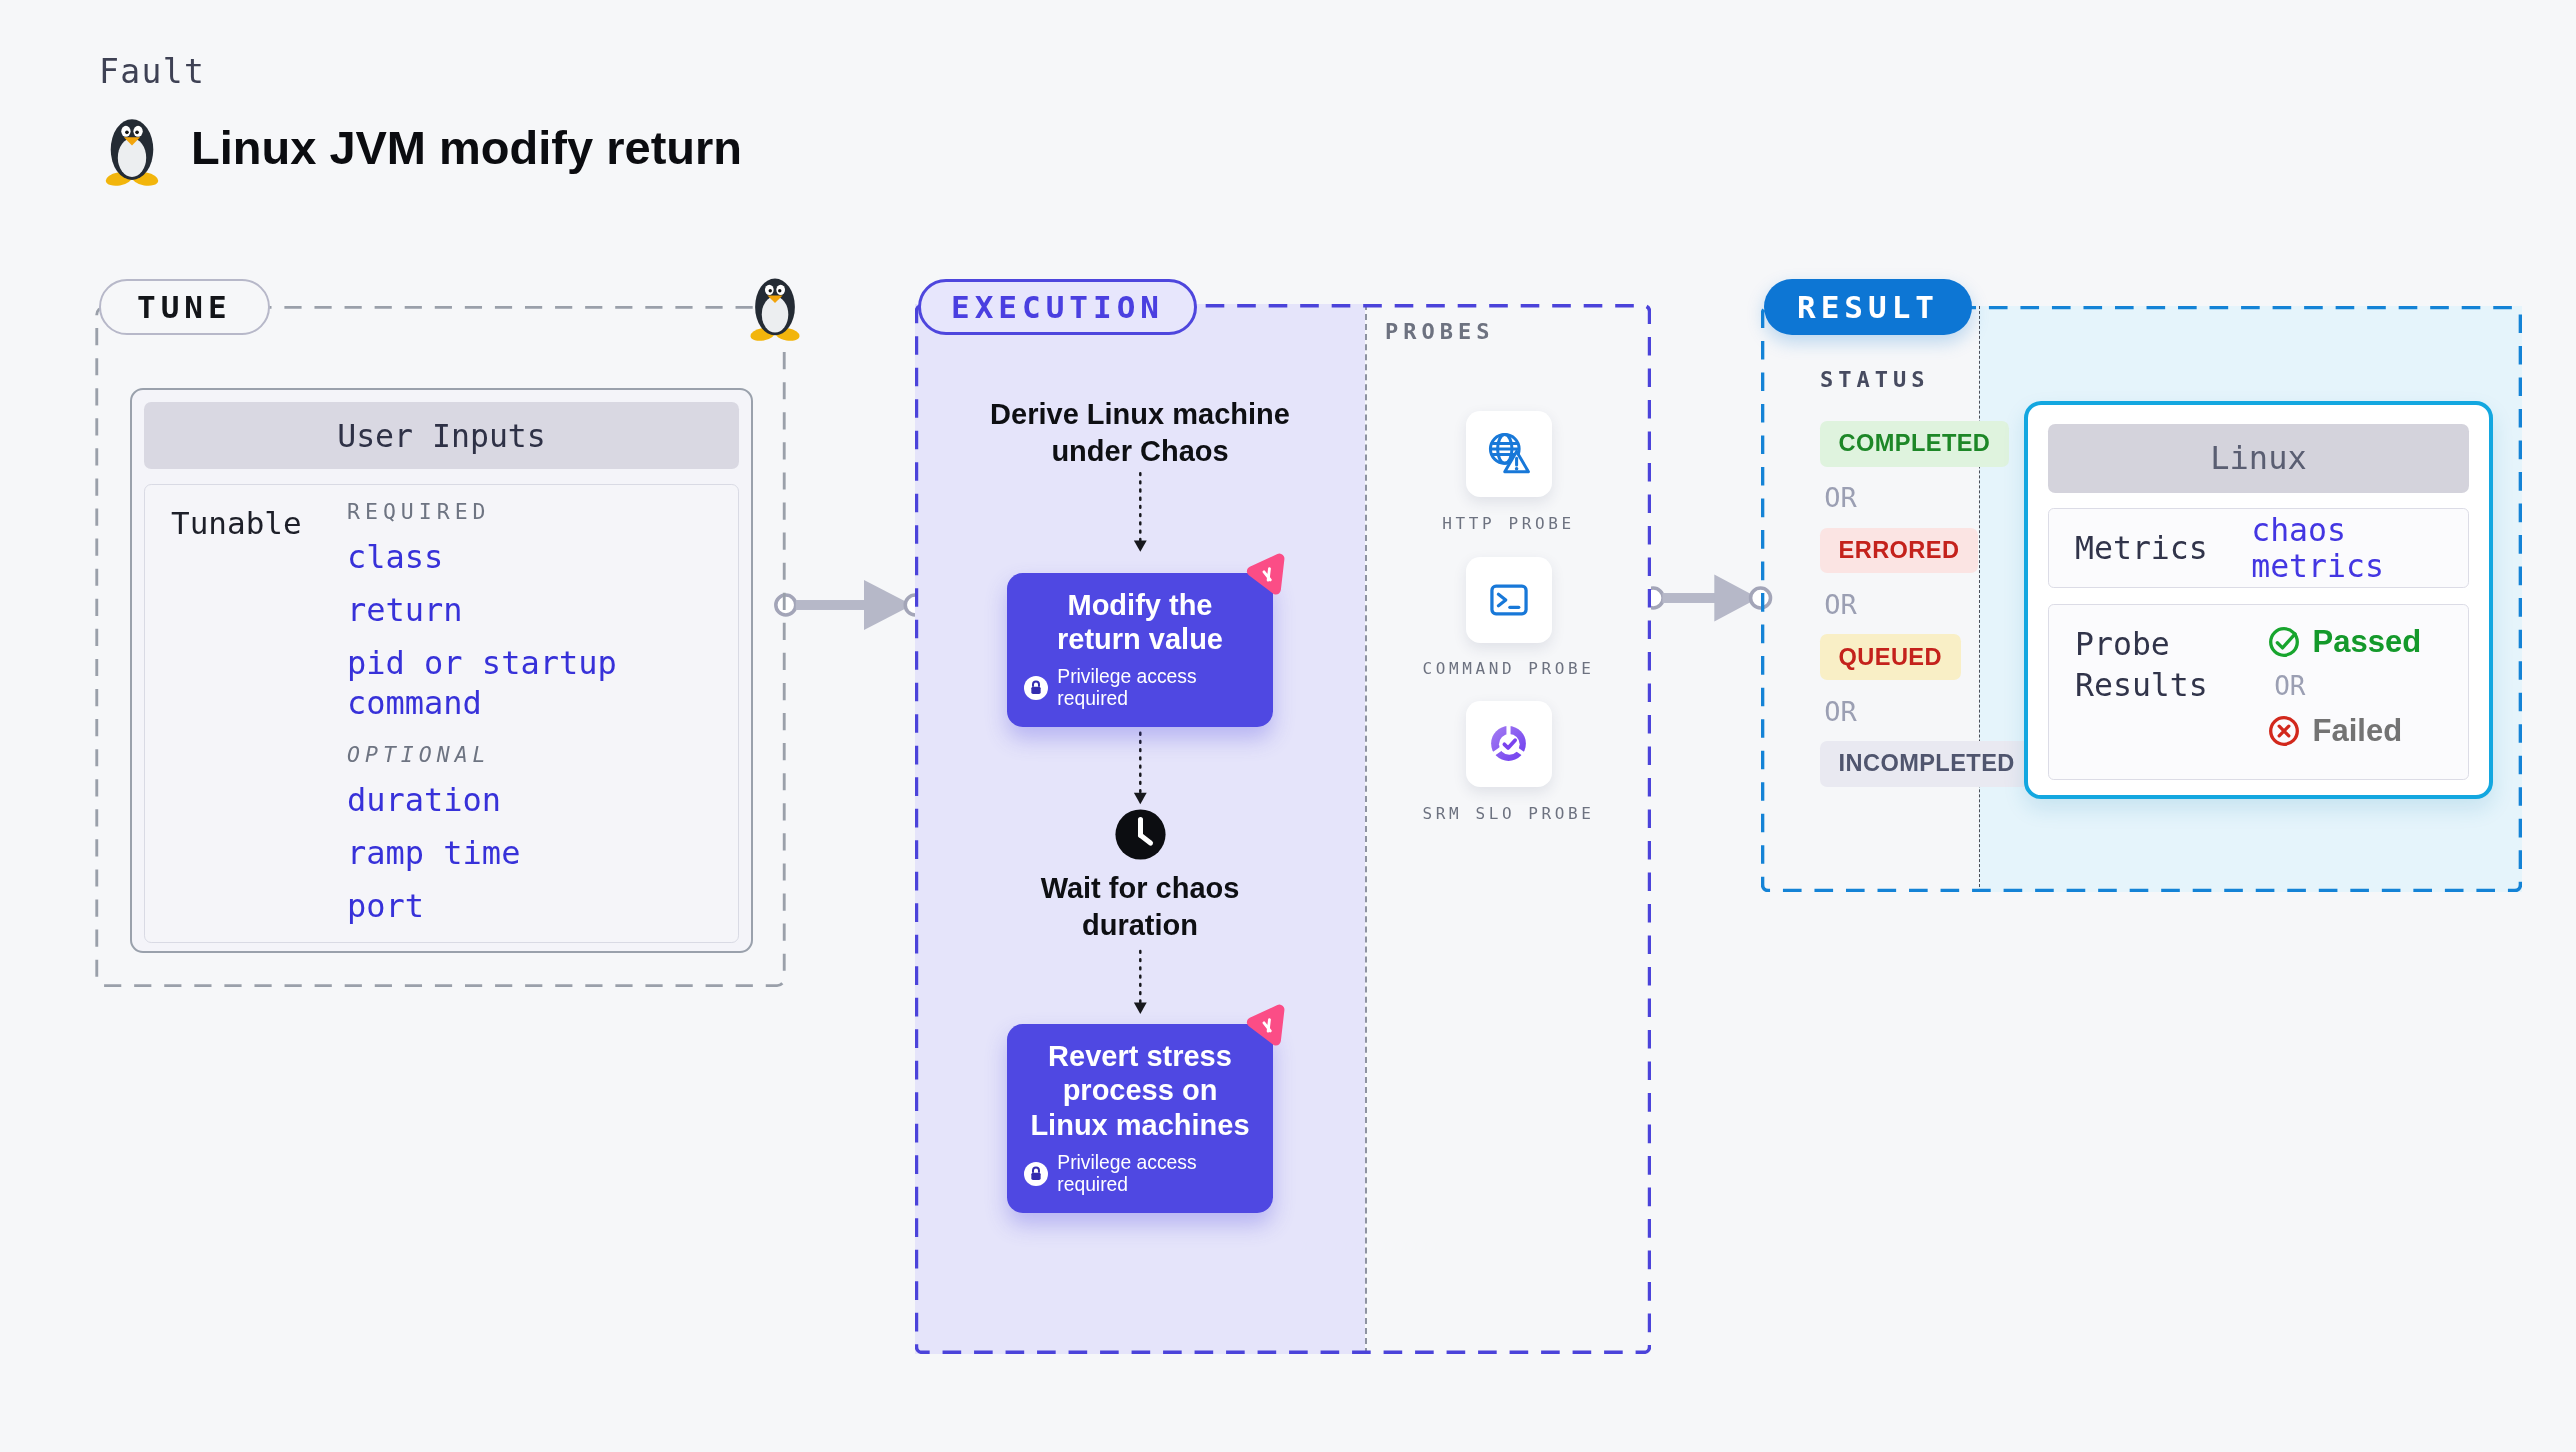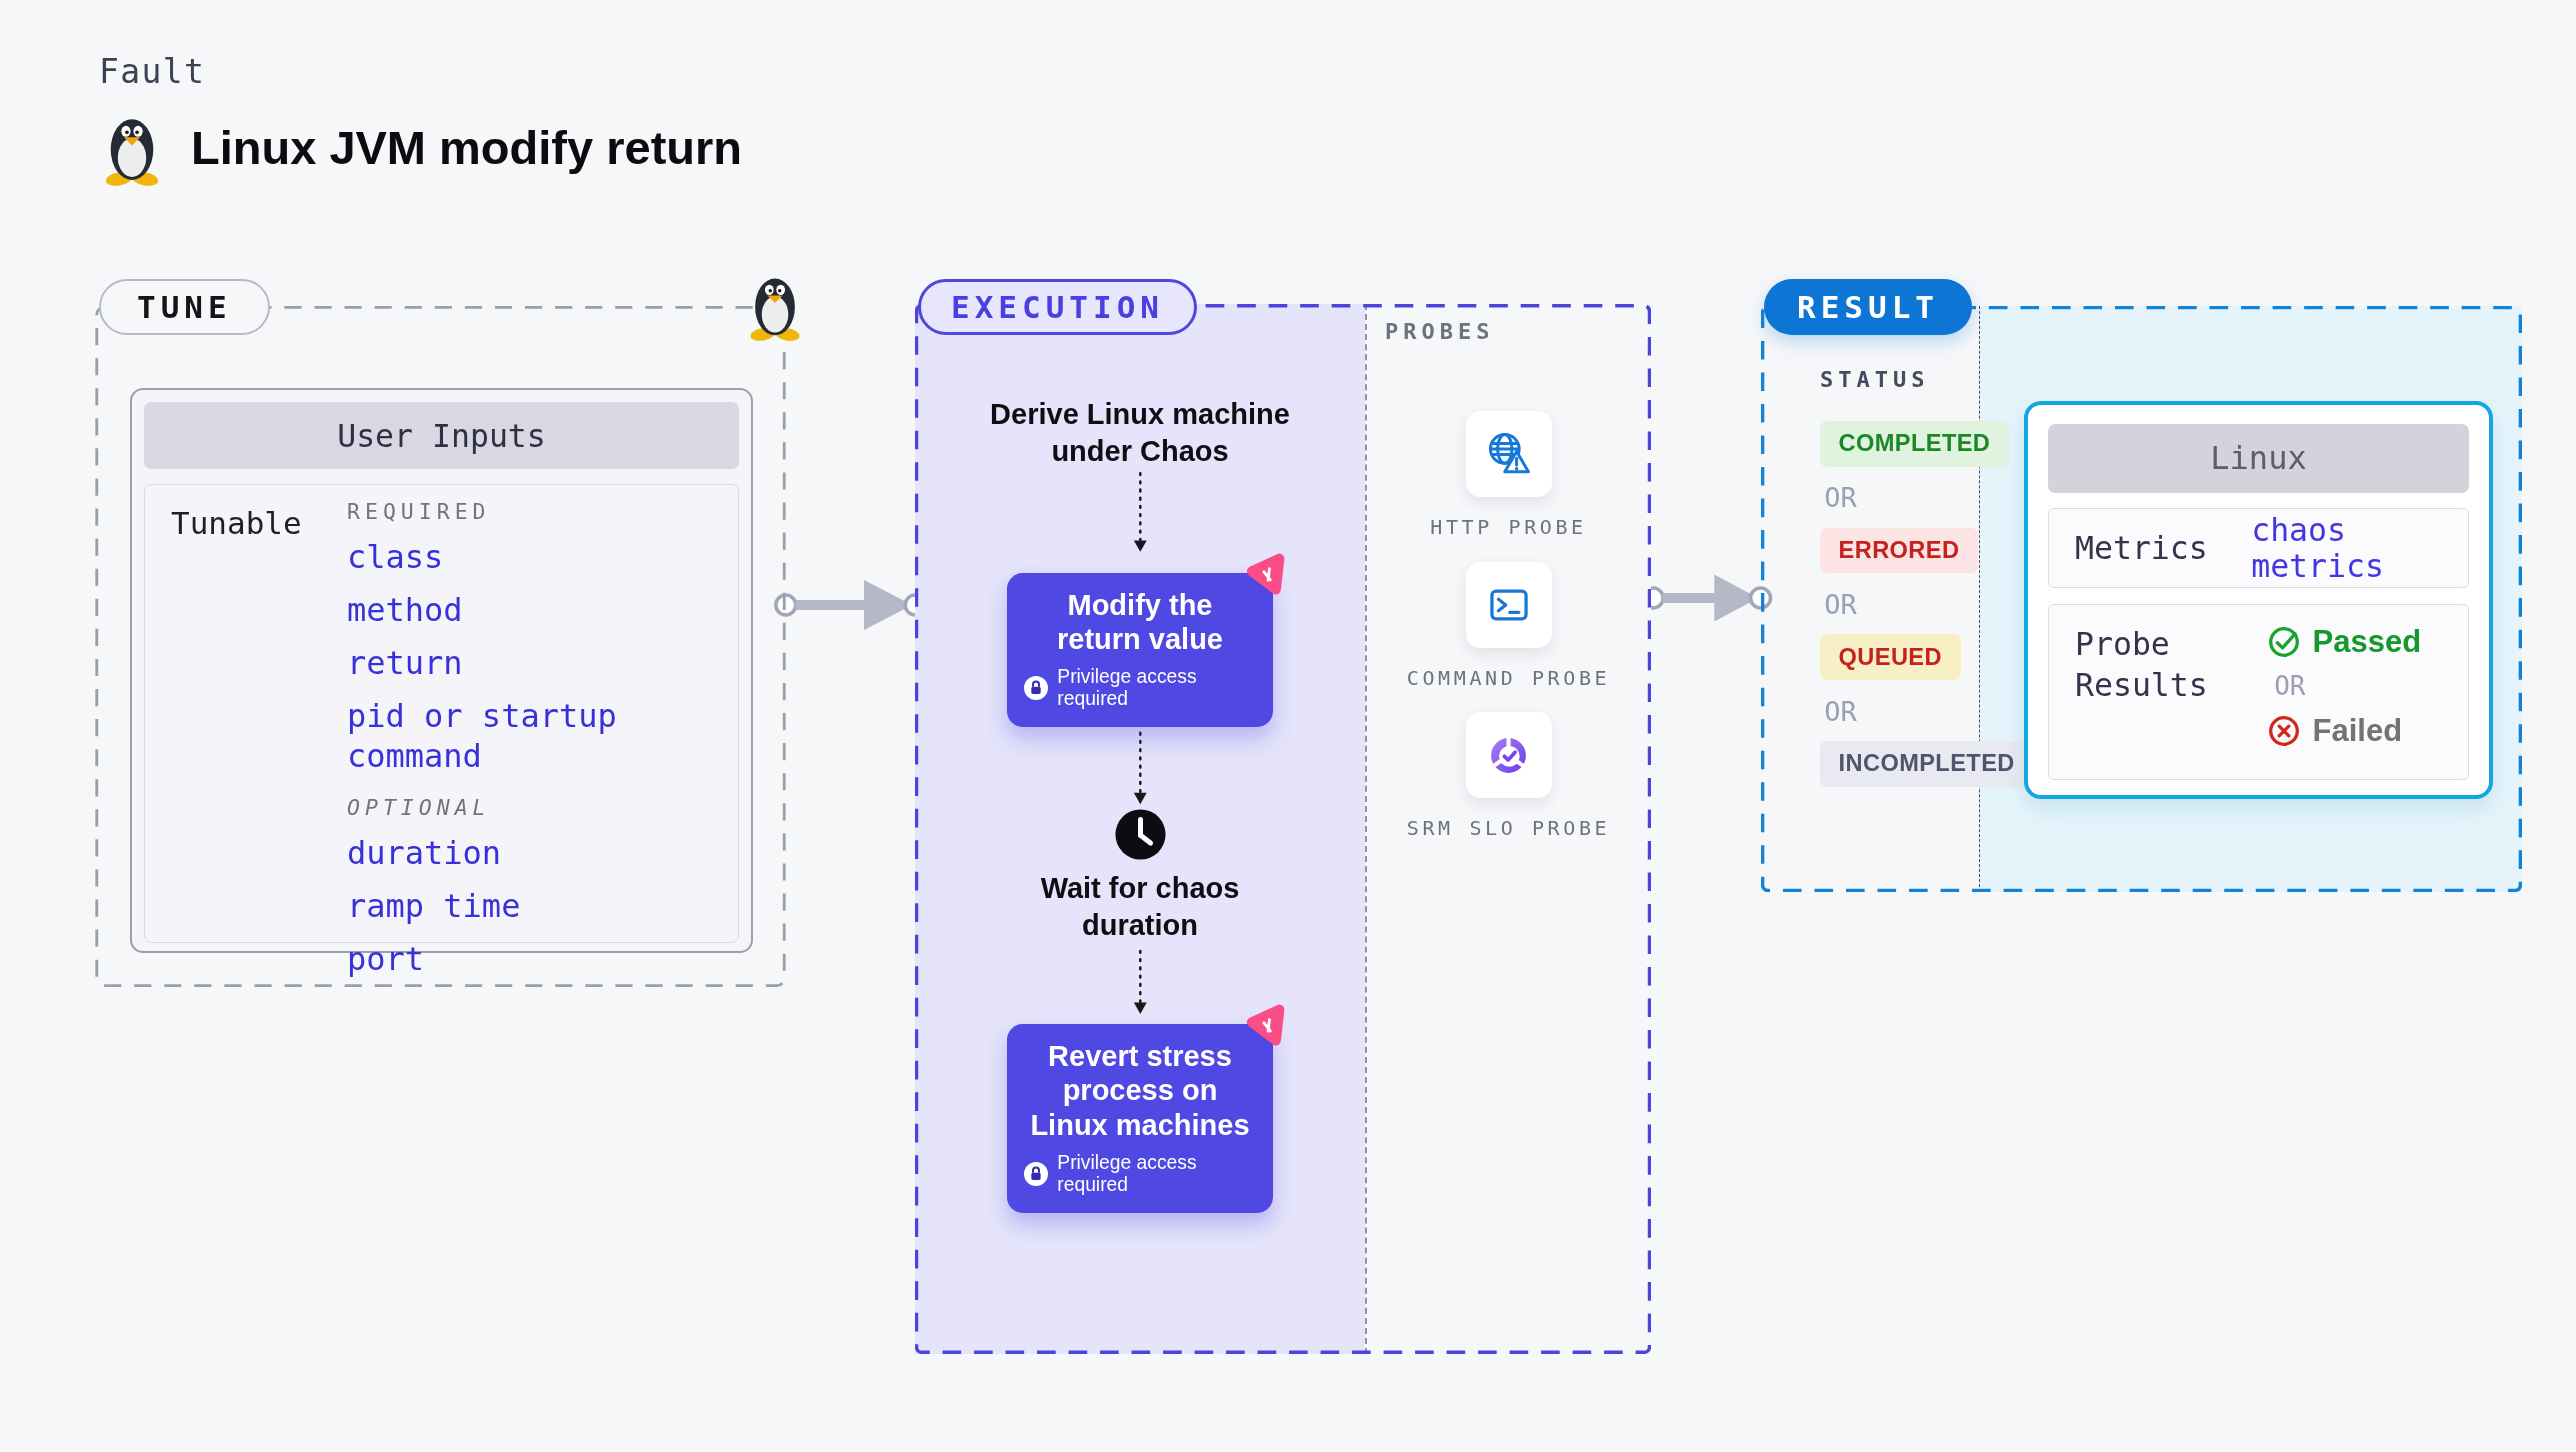--- a/index.html
+++ b/index.html
@@ -67,21 +67,21 @@
   .chaos-badge { position:absolute; right:-18.6px; top:-24px; width:54px; height:54px; transform:rotate(-4deg); }
 
   
   .probes-label { left:1385px; top:319px; font-size:22px; font-weight:700; color:#6d7280; letter-spacing:5px; z-index:4; }
   .probes-col { left:1365px; top:304px; width:287px; display:flex; flex-direction:column; align-items:center; z-index:4; }
   .probe-card { width:86px; height:86px; background:#ffffff; border-radius:14.3px; display:flex; align-items:center;
                 justify-content:center; box-shadow:0 5.7px 14.3px rgba(40,50,90,.10); }
   .probe-card.first { margin-top:107px; }
   .probe-card.mid { margin-top:21.5px; }
   .probe-card.last { margin-top:20px; }
-  .probe-name { margin-top:15.8px; font-size:20px; color:#6d7280; letter-spacing:3.6px; text-align:center;
+  .probe-name { margin-top:15.8px; font-size:16px; color:#6d7280; letter-spacing:3.6px; text-align:center;
                 line-height:1.4; width:215px; }
 
   
   .status-col { left:1820px; top:367px; display:flex; flex-direction:column; align-items:flex-start; z-index:4; }
   .status-label { font-size:22px; font-weight:700; color:#474b60; letter-spacing:5px; }
   .badge { display:inline-block; padding:9.3px 18.6px; border-radius:7.2px;
            font-family:"Liberation Sans","DejaVu Sans",sans-serif; font-weight:700; font-size:23.6px; letter-spacing:0.4px; }
   .badge-completed   { margin-top:29px; background:#dff3de; color:#1d8727; }
   .badge-errored     { margin-top:14.3px; background:#fbe4e3; color:#c4221c; }
   .badge-queued      { margin-top:14.3px; background:#f9efc6; color:#c4221c; }
@@ -144,21 +144,20 @@
     <path d="M24 28 h16 l-8 8 z" fill="#f2a40c"></path>
   </svg>
 
   <div class="abs ui-card">
     <div class="ui-header mono">User Inputs</div>
     <div class="ui-panel">
       <div class="ui-rowlabel mono">Tunable</div>
       <div>
         <div class="ui-kicker mono">REQUIRED</div>
         <div class="ui-item mono">class</div>
-        <div class="ui-item mono">method</div>
         <div class="ui-item mono">return</div>
         <div class="ui-item mono">pid or startup command</div>
         <div class="ui-kicker optional mono">OPTIONAL</div>
         <div class="ui-item mono">duration</div>
         <div class="ui-item mono">ramp time</div>
         <div class="ui-item mono">port</div>
       </div>
     </div>
   </div>
 

